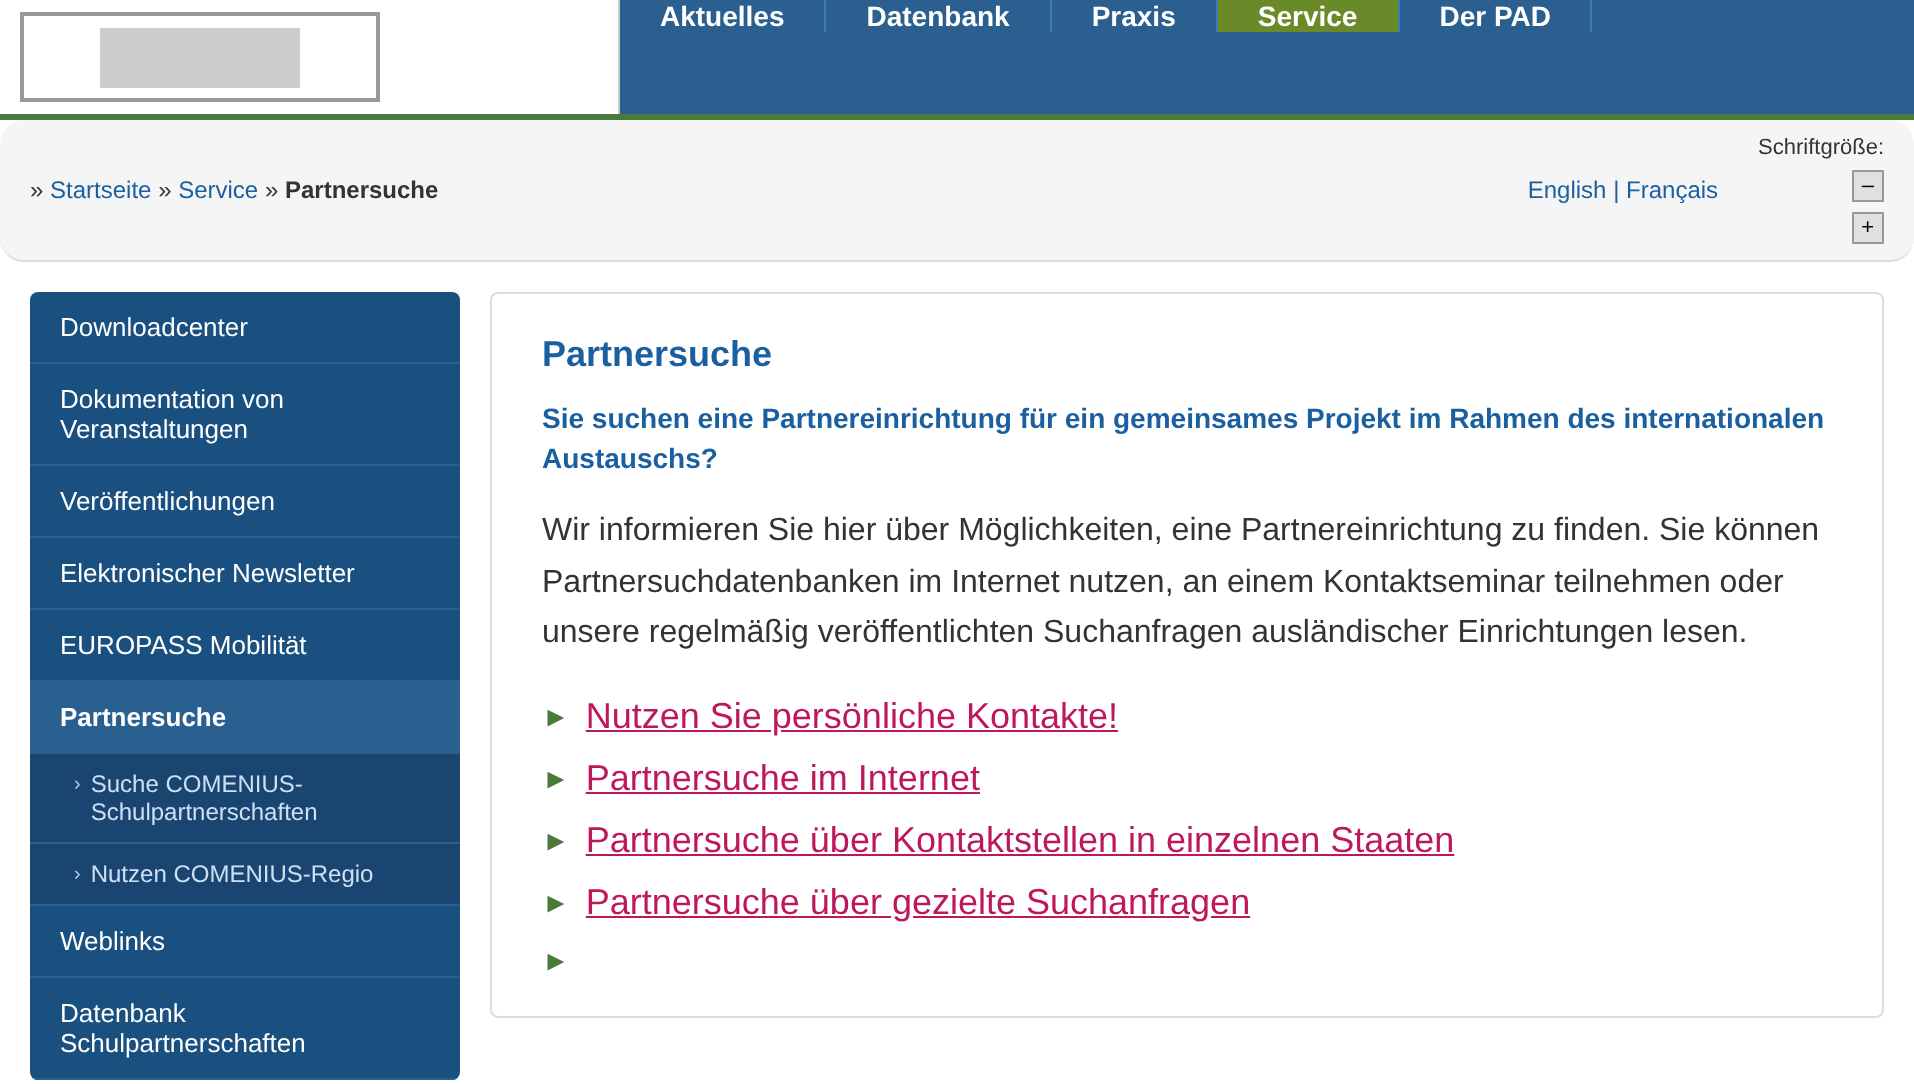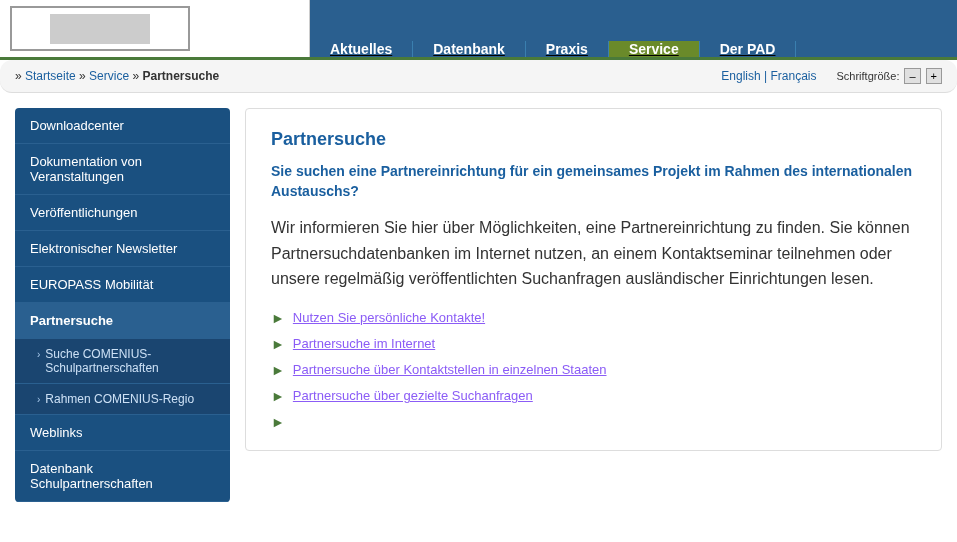--- a/index.html
+++ b/index.html
@@ -3,32 +3,32 @@
   <meta charset="utf-8">
   <style>
     * { margin: 0; padding: 0; box-sizing: border-box; }
     body { font-family: Arial, sans-serif; font-size: 13px; background: #fff; width: 957px; }
 
     
     .header { display: flex; align-items: stretch; background: #fff; border-bottom: 3px solid #4a7a3a; }
     .logo-area { width: 310px; padding: 6px 10px; display: flex; align-items: center; border-right: 1px solid #ccc; }
     .logo-box { border: 2px solid #999; width: 180px; height: 45px; display: flex; align-items: center; justify-content: center; }
     .logo-inner { width: 100px; height: 30px; background: #ccc; }
-    .nav { display: flex; align-items: flex-end; flex: 1; background: #2a5f8f; text-decoration: underline; }
+    .nav { display: flex; align-items: flex-start; flex: 1; background: #2a5f8f; }
     .nav-item { padding: 0 20px; display: flex; align-items: center; color: #fff; font-size: 14px; font-weight: bold; cursor: pointer; border-right: 1px solid #3a7faf; text-decoration: none; }
     .nav-item.active { background: #6a8a2a; }
 
     
     .breadcrumb-bar { padding: 8px 15px; font-size: 12px; color: #333; display: flex; justify-content: space-between; align-items: center; border-bottom: 1px solid #ddd; background: #f5f5f5; border-radius: 12px; }
     .breadcrumb a { color: #1a5f9f; text-decoration: none; }
     .breadcrumb-bold { font-weight: bold; }
     .lang-font { display: flex; align-items: center; gap: 20px; }
     .lang-links { color: #1a5f9f; }
     .lang-links a { color: #1a5f9f; text-decoration: none; }
-    .font-size { display: flex; align-items: center; gap: 5px; font-size: 11px; color: #333; }
+    .font-size { display: flex; align-items: flex-end; gap: 5px; font-size: 11px; color: #333; flex-direction: column; }
     .font-btn { border: 1px solid #999; background: #e0e0e0; padding: 1px 4px; cursor: pointer; font-size: 11px; }
 
     
     .main-layout { display: flex; padding: 15px; gap: 15px; }
 
     
     .sidebar { width: 215px; flex-shrink: 0; }
     .sidebar-box { background: #1a5080; border-radius: 4px; overflow: hidden; }
     .sidebar-item { padding: 10px 15px; color: #fff; font-size: 13px; cursor: pointer; border-bottom: 1px solid #2a6090; }
     .sidebar-item.active { background: #2a6090; font-weight: bold; }
@@ -37,21 +37,21 @@
 
     
     .content { flex: 1; }
     .content-box { background: #fff; border: 1px solid #ddd; border-radius: 4px; padding: 20px 25px; }
     .page-title { font-size: 18px; color: #1a5f9f; font-weight: bold; margin-bottom: 12px; }
     .content-subtitle { font-size: 14px; color: #1a5f9f; font-weight: bold; margin-bottom: 14px; line-height: 1.4; }
     .content-text { font-size: 16px; color: #333; line-height: 1.6; margin-bottom: 18px; }
     .content-links { list-style: none; display: flex; flex-direction: column; gap: 10px; }
     .content-links li { display: flex; align-items: center; gap: 8px; }
     .link-arrow { color: #4a7a3a; font-size: 14px; flex-shrink: 0; }
-    .content-links a { color: #8b5cf6; text-decoration: underline; font-size: 13px; }
+    .content-links a { color: #be185d; text-decoration: underline; font-size: 18px; }
   </style>
 </head>
 <body>
 
 <div class="header">
   <div class="logo-area">
     <div class="logo-box">
       <div class="logo-inner"></div>
     </div>
   </div>
@@ -96,21 +96,21 @@
       <div class="sidebar-item">Veröffentlichungen</div>
       <div class="sidebar-item">Elektronischer Newsletter</div>
       <div class="sidebar-item">EUROPASS Mobilität</div>
       <div class="sidebar-item active">Partnersuche</div>
       <div class="sidebar-subitem">
         <span class="bullet">›</span>
         <span>Suche COMENIUS-Schulpartnerschaften</span>
       </div>
       <div class="sidebar-subitem">
         <span class="bullet">›</span>
-        <span>Rahmen COMENIUS-Regio</span>
+        <span>Nutzen COMENIUS-Regio</span>
       </div>
       <div class="sidebar-item">Weblinks</div>
       <div class="sidebar-item">Datenbank Schulpartnerschaften</div>
     </div>
   </div>
 
   <div class="content">
     <div class="content-box">
       <div class="page-title">Partnersuche</div>
       <div class="content-subtitle">Sie suchen eine Partnereinrichtung für ein gemeinsames Projekt im Rahmen des internationalen Austauschs?</div>

